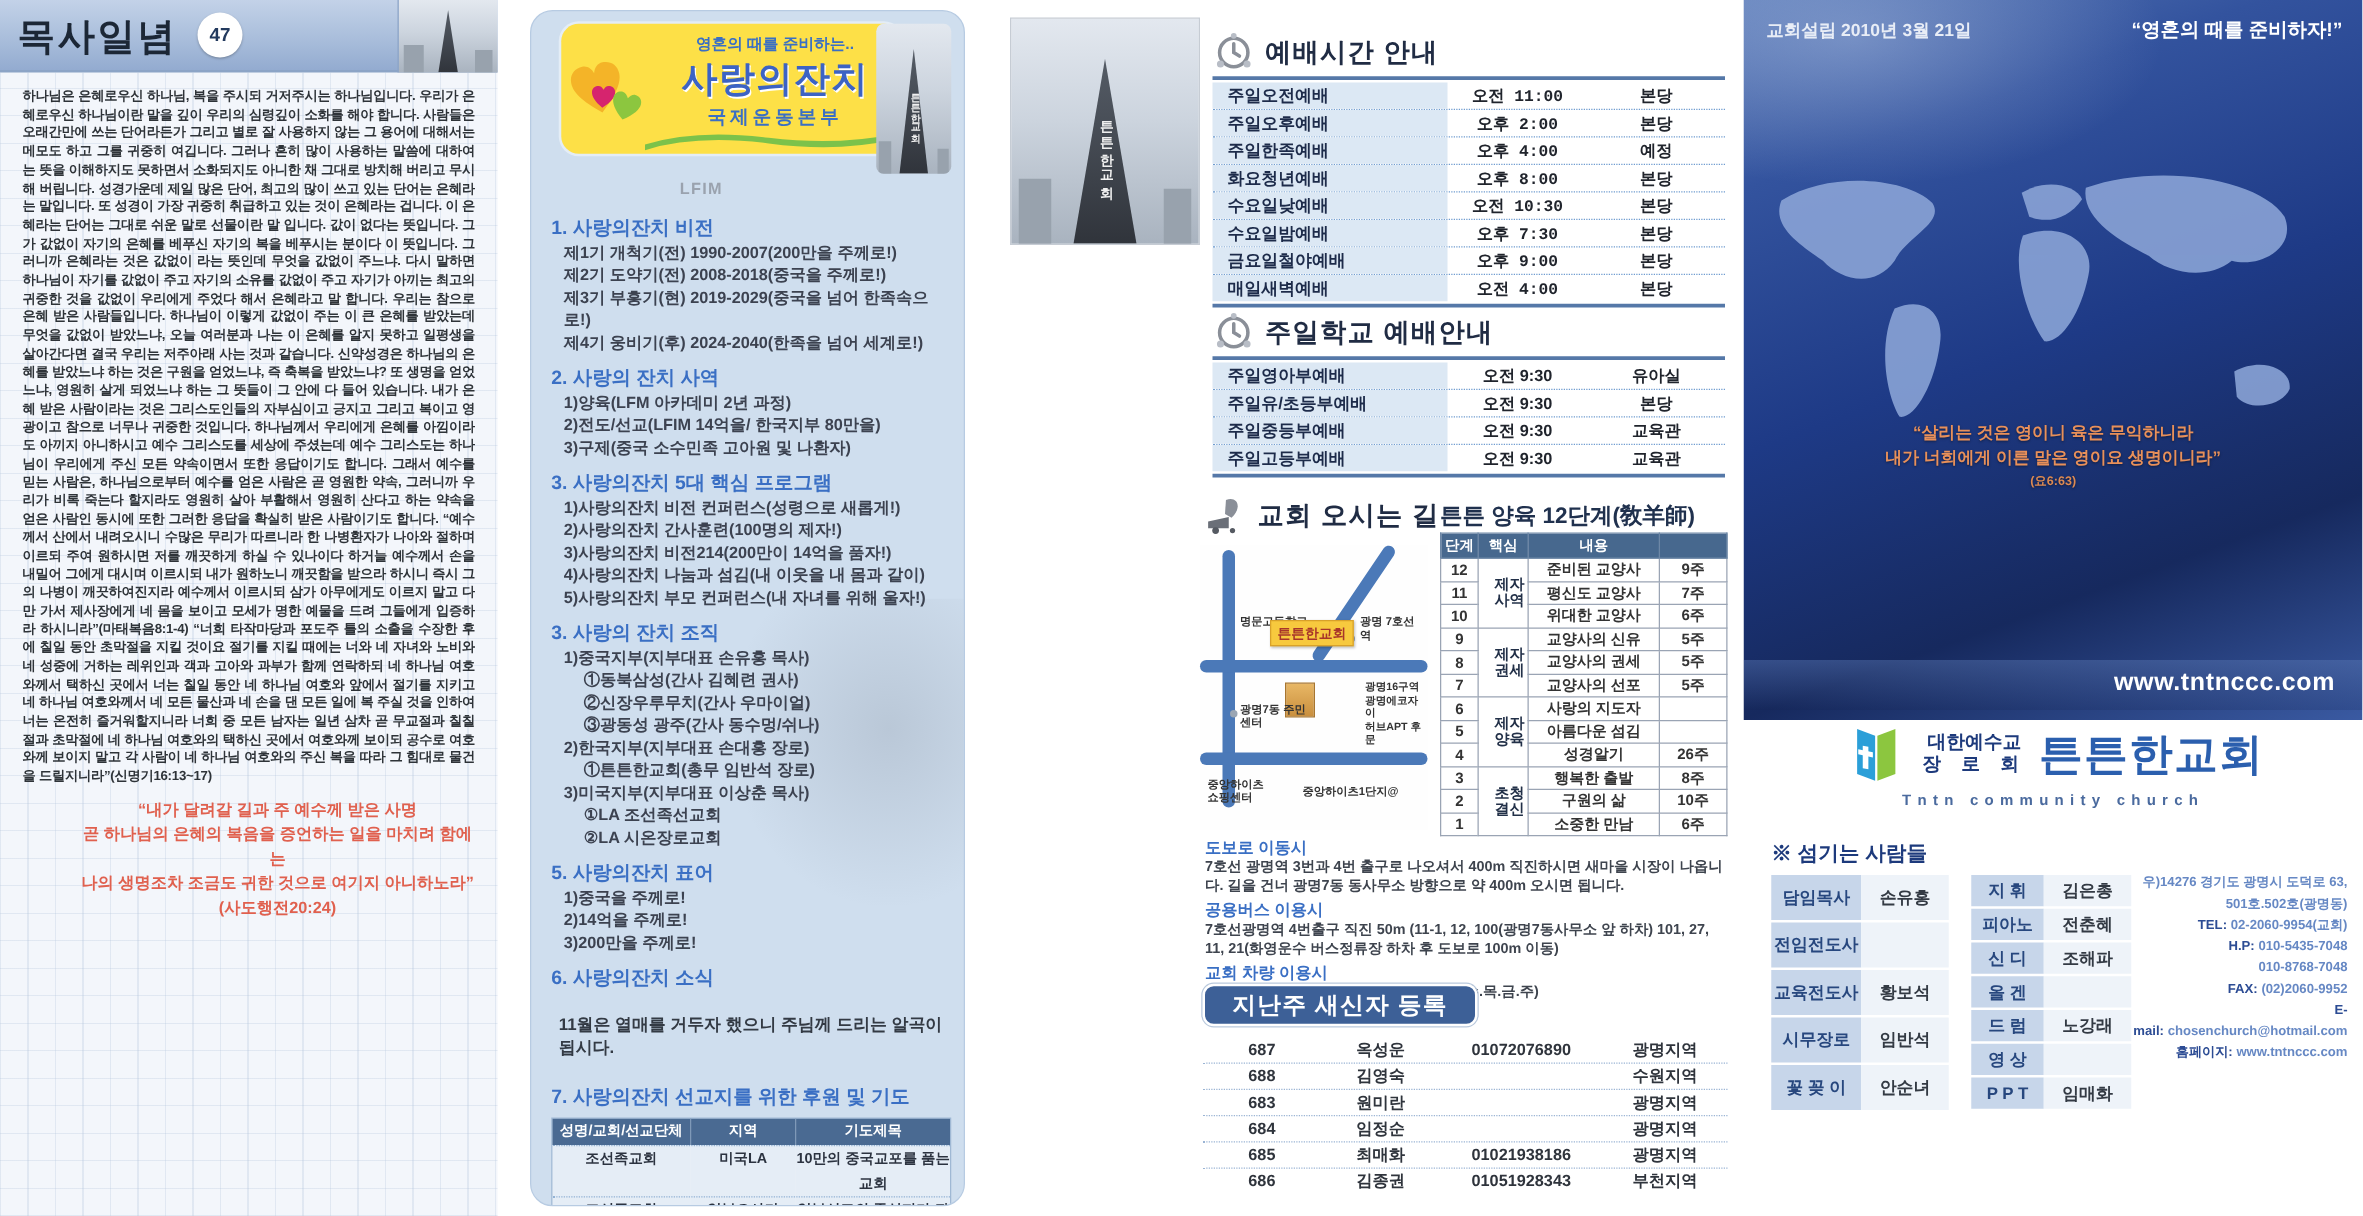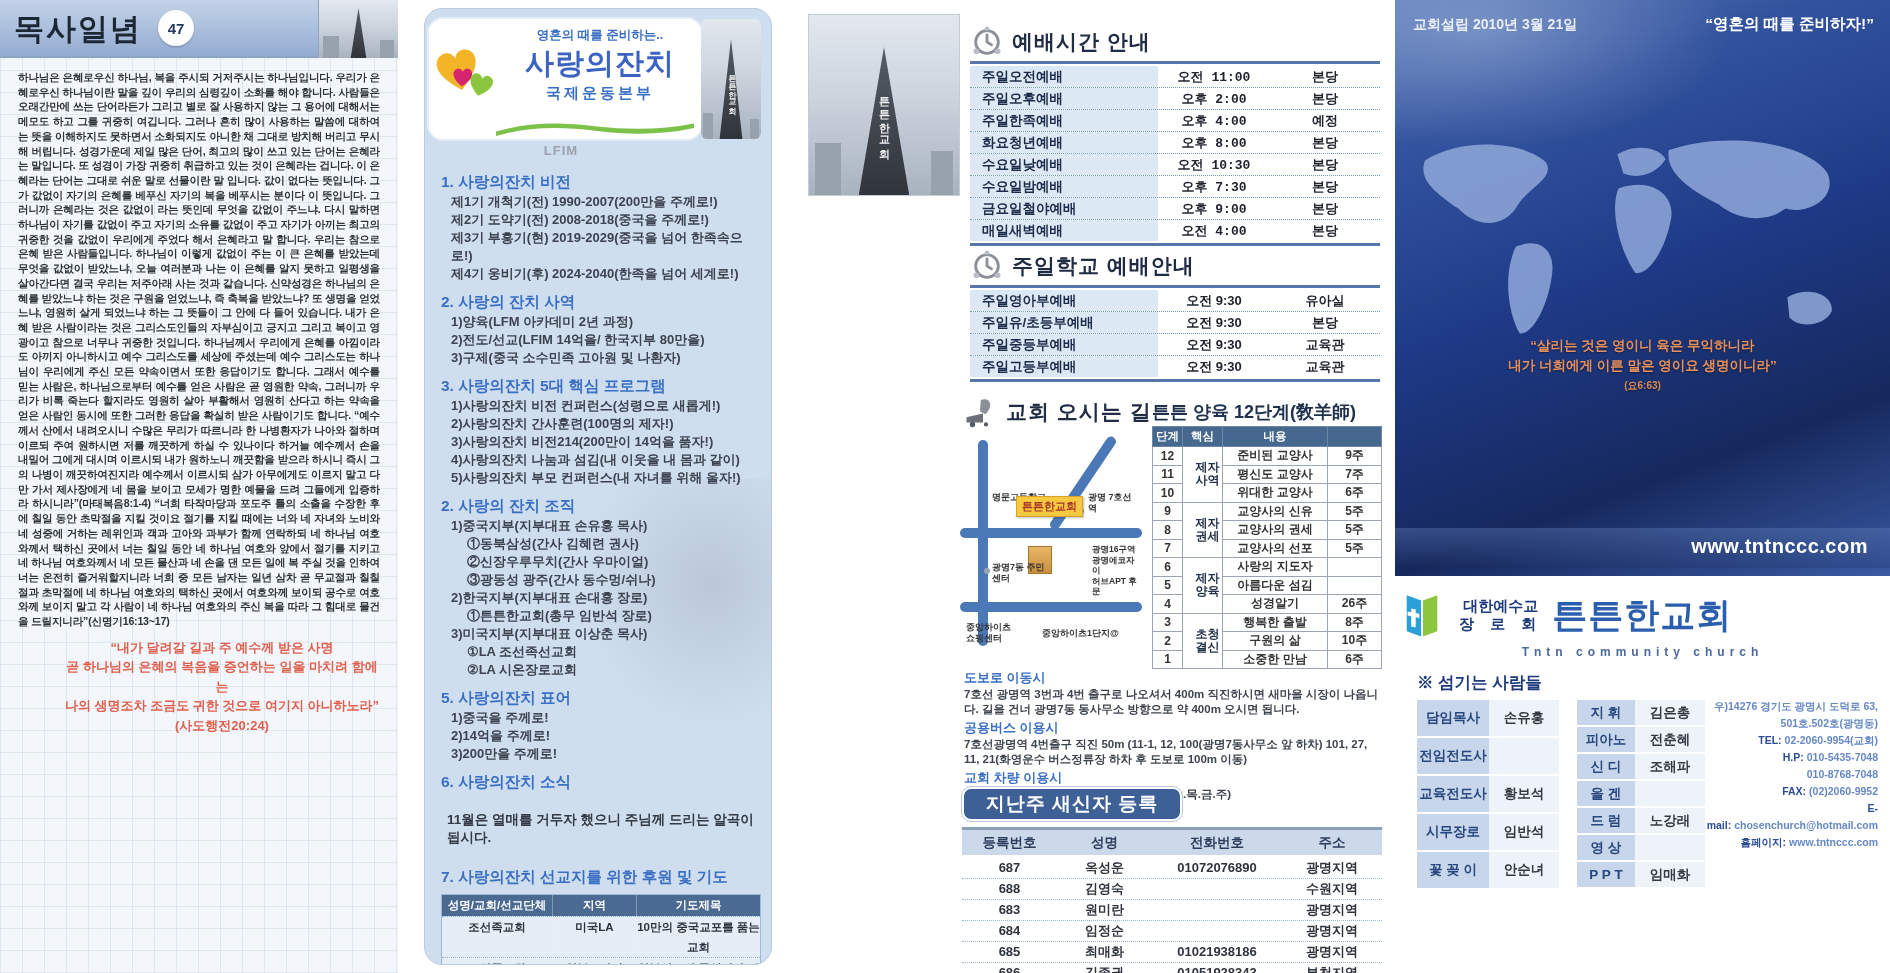--- a/index.html
+++ b/index.html
@@ -21,21 +21,21 @@
   .p1-body { position:absolute; left:0; right:0; top:58px; bottom:0; padding:12px 18px;
     background-image:repeating-linear-gradient(0deg, rgba(176,194,218,.28) 0 1px, transparent 1px 22px),
                      repeating-linear-gradient(90deg, rgba(176,194,218,.28) 0 1px, transparent 1px 22px); }
   .p1-text { font-size:10.6px; line-height:14.7px; letter-spacing:-0.2px; text-align:justify; color:#2e3338; font-weight:600; max-height:788px; overflow:hidden; }
   .p1-quote { margin-top:9px; text-align:center; color:#e0604e; font-weight:800; font-size:13px; line-height:19.5px;margin-left:46px; }
 
   
   #p2 { left:420px; width:356px; }
   .p2-card { position:absolute; left:4px; right:4px; top:8px; bottom:8px; background:#cfdeee; border:1px solid #b7cbe2; border-radius:18px; overflow:hidden; }
   .p2-wm { position:absolute; right:0; top:470px; width:200px; height:260px; background:radial-gradient(ellipse at 70% 40%, rgba(110,120,135,.22), transparent 65%); pointer-events:none; }
-  .p2-logo { position:absolute; left:4px; top:10px; width:272px; height:120px; background:#ffffff; border-radius:14px; box-shadow:0 0 0 2px #e4edf6; }
+  .p2-logo { position:absolute; left:24px; top:10px; width:272px; height:104px; background:#fde047; border-radius:14px; box-shadow:0 0 0 2px #e4edf6; }
   .p2-hearts { position:absolute; left:6px; top:30px; }
   .p2-logo-text { position:absolute; left:78px; top:8px; width:186px; text-align:center; }
   .p2-tagline { font-size:12.5px; font-weight:800; color:#3a6fc4; }
   .p2-title { font-size:29px; font-weight:900; color:#3c63c4; letter-spacing:1px; text-shadow:1px 1px 0 #fff; }
   .p2-subtitle { font-size:15px; font-weight:800; color:#3a6fc4; letter-spacing:3px; }
   .p2-swoosh { position:absolute; left:66px; bottom:2px; }
   .p2-tower { position:absolute; right:10px; top:10px; width:60px; height:120px; border-radius:6px; }
   .p2-tower .spire { width:38px; height:100px; }
   .p2-tower .spire span { font-size:8px; letter-spacing:0; }
   .lfim { position:absolute; left:0; right:74px; top:134px; text-align:center; font-size:13px; font-weight:800; color:#9aa2ae; letter-spacing:1px; }
@@ -95,21 +95,21 @@
   .p4-blue::before { content:""; position:absolute; left:-40px; top:-30px; width:420px; height:200px;
     background:radial-gradient(ellipse at 30% 30%, rgba(200,215,240,.35), transparent 60%); }
   .p4-founded { position:absolute; left:18px; top:16px; color:#e8edf6; font-size:14px; font-weight:700; }
   .p4-slogan { position:absolute; right:16px; top:14px; color:#ffffff; font-size:15.5px; font-weight:800; }
   .worldmap { position:absolute; left:8px; top:104px; width:478px; height:330px; }
   .p4-verse { position:absolute; left:0; right:0; top:336px; text-align:center; color:#e8905a; font-weight:800; font-size:13.5px; line-height:20px; text-shadow:0 1px 2px rgba(0,0,0,.45); }
   .p4-verse .ref { font-size:10px; font-weight:600; color:#dd8a52; }
   .p4-band { position:absolute; left:0; right:0; top:528px; height:40px; background:linear-gradient(180deg, rgba(90,120,180,.45), rgba(20,35,80,.2)); }
   .p4-site { position:absolute; right:22px; top:535px; color:#fff; font-weight:800; font-size:20px; letter-spacing:.5px; }
   .p4-white { position:absolute; left:0; right:0; top:576px; bottom:0; background:#ffffff; }
-  .logo-row { display:flex; align-items:center; gap:10px; padding-top:12px; }
+  .logo-row { display:flex; align-items:center; justify-content:center; gap:10px; padding-top:0; }
   .logo-denoms { text-align:center; color:#1d3a7c; font-weight:800; font-size:15px; line-height:18px; }
   .logo-denoms .l2 { letter-spacing:6px; }
   .logo-name { font-size:35px; font-weight:900; color:#2b5fae; letter-spacing:1px; }
   .logo-eng { text-align:center; color:#4a6a9e; font-size:12px; letter-spacing:5px; font-weight:700; margin-top:3px; }
   .serve-title { position:absolute; left:22px; top:96px; color:#1d3a7c; font-weight:900; font-size:16.5px; }
   .sv-col { position:absolute; top:124px; }
   .sv-left { left:22px; }
   .sv-right { left:182px; }
   .sv-row { display:flex; margin-bottom:2px; }
   .sv-left .sv-role { width:72px; height:36px; }
@@ -210,21 +210,21 @@
 
                 <div class="sec-item" data-indent="0">3)사랑의잔치 비전214(200만이 14억을 품자!)</div>
 
                 <div class="sec-item" data-indent="0">4)사랑의잔치 나눔과 섬김(내 이웃을 내 몸과 같이)</div>
 
                 <div class="sec-item" data-indent="0">5)사랑의잔치 부모 컨퍼런스(내 자녀를 위해 울자!)</div>
               </div>
           </div>
 
           <div class="sec">
-            <div class="sec-head">2. 사랑의 잔치 조직</div>
+            <div class="sec-head">3. 사랑의 잔치 조직</div>
             <div>
 
                 <div class="sec-item" data-indent="0">1)중국지부(지부대표 손유홍 목사)</div>
 
                 <div class="sec-item" data-indent="1">①동북삼성(간사 김혜련 권사)</div>
 
                 <div class="sec-item" data-indent="1">②신장우루무치(간사 우마이얼)</div>
 
                 <div class="sec-item" data-indent="1">③광동성 광주(간사 동수멍/쉬나)</div>
 
@@ -511,26 +511,20 @@
     <div class="dir-h">도보로 이동시</div>
     <div class="dir-p">7호선 광명역 3번과 4번 출구로 나오셔서 400m 직진하시면 새마을 시장이 나옵니다. 길을 건너 광명7동 동사무소 방향으로 약 400m 오시면 됩니다.</div>
     <div class="dir-h">공용버스 이용시</div>
     <div class="dir-p">7호선광명역 4번출구 직진 50m (11-1, 12, 100(광명7동사무소 앞 하차) 101, 27, 11, 21(화영운수 버스정류장 하차 후 도보로 100m 이동)</div>
     <div class="dir-h">교회 차량 이용시</div>
     <div class="dir-p">주일(오전), 금요철야(오후), 매일새벽(화.수.목.금.주)</div>
   </div>
 
   <div class="newcomer-tab">지난주 새신자 등록</div>
   <div class="nc-table">
-    <div class="nc-head">
-      <span>등록번호</span>
-      <span>성명</span>
-      <span>전화번호</span>
-      <span>주소</span>
-    </div>
     <div>
 
         <div class="nc-row">
           <span>687</span>
           <span>옥성운</span>
           <span>01072076890</span>
           <span>광명지역</span>
         </div>
 
         <div class="nc-row">

